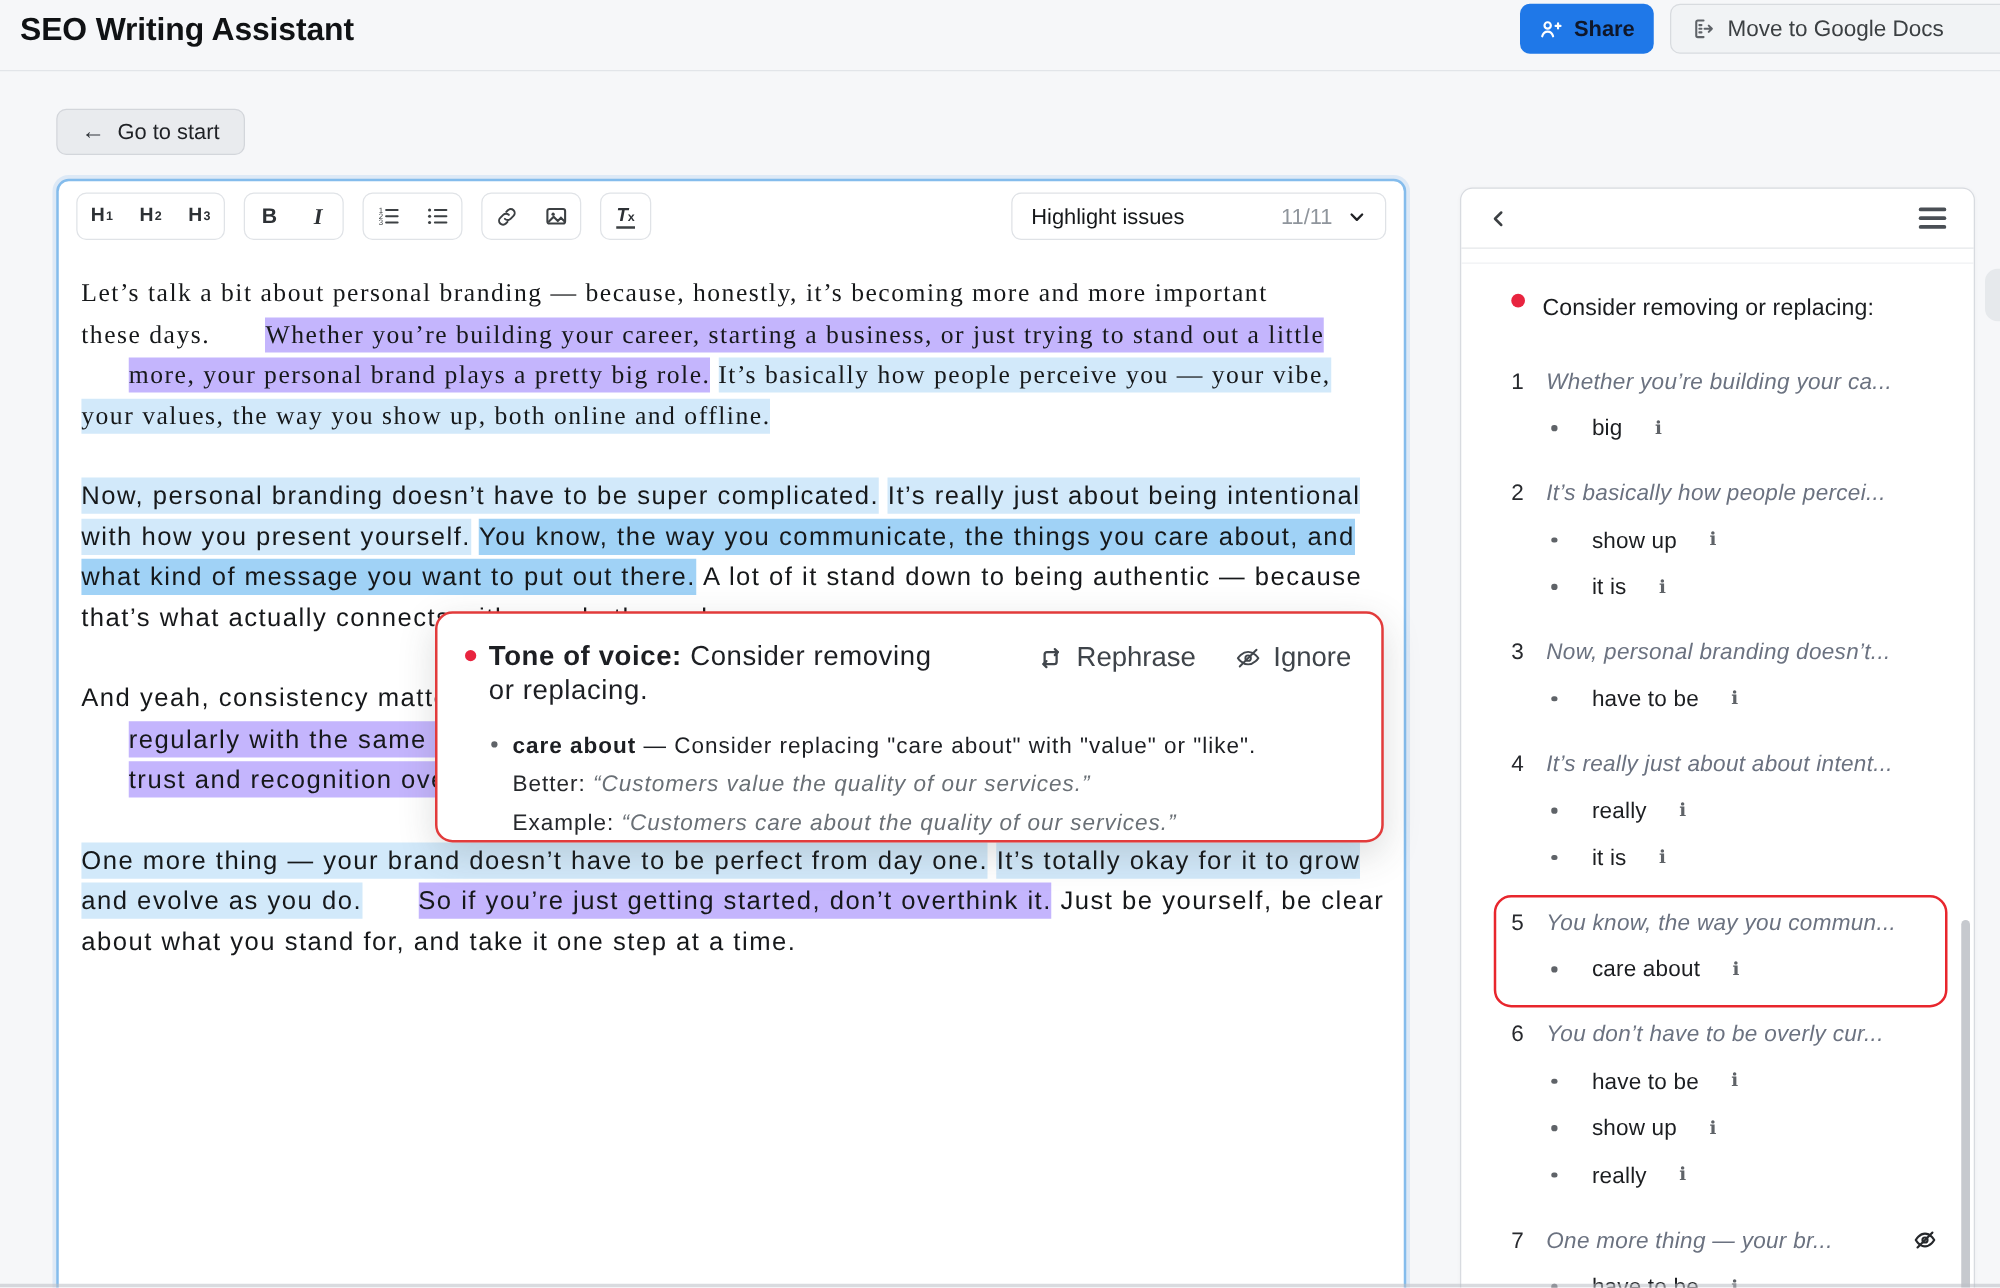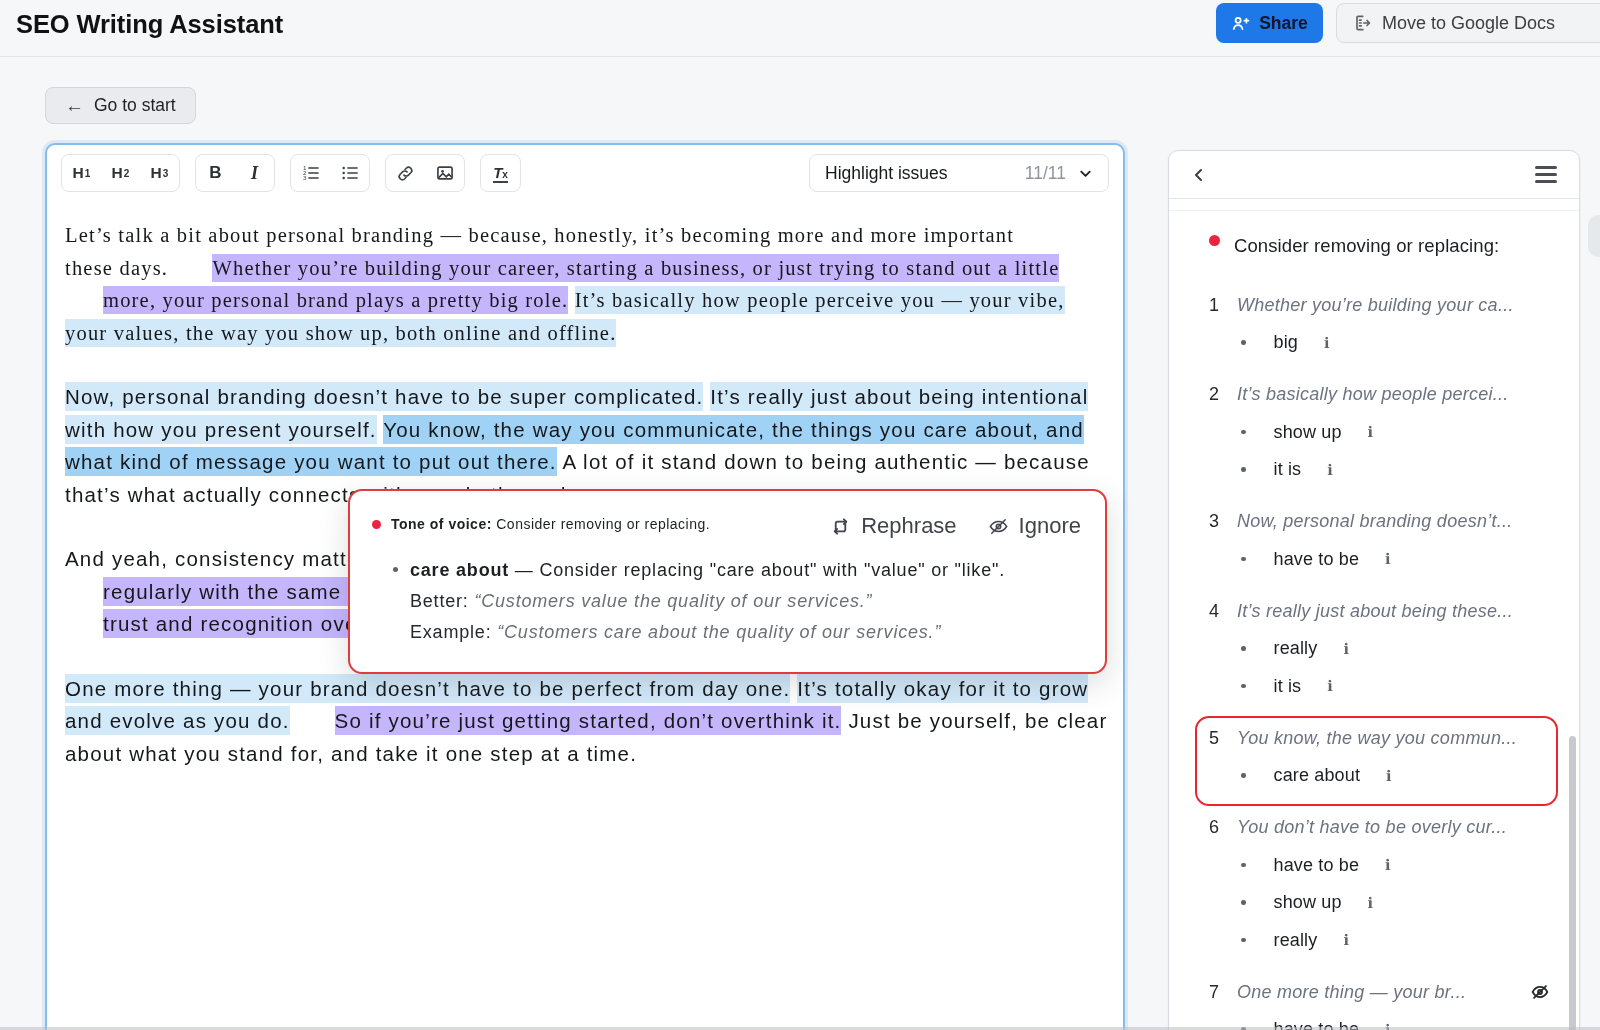--- a/index.html
+++ b/index.html
@@ -33,21 +33,21 @@
   .para:first-child{margin-top:20px;font-family:Liberation Serif, serif;}
   .ed-line{line-height:32.5px;font-size:20.5px;letter-spacing:1.2px;white-space:pre;color:#16181a;}
   .hl{padding:3px 0;}
   .hl-b{background:#d2e9fa;}
   .hl-a{background:#a0d2f6;}
   .hl-p{background:#c4b5fd;margin-left:38px;}
   
   .popup{position:absolute;left:348px;top:489px;width:759px;height:185px;background:#fff;border:2.5px solid #e23b3b;border-radius:14px;box-shadow:0 10px 30px rgba(60,64,67,.18);padding:20px 24px 0 22px;z-index:5;}
   .pp-row1{display:flex;}
   .pp-dot{width:9px;height:9px;border-radius:50%;background:#e8243f;margin-top:9px;margin-right:10px;flex:none;}
-  .pp-msg{width:360px;font-size:14px;letter-spacing:.5px;line-height:27px;color:#1d1f23;}
+  .pp-msg{width:360px;font-size:22px;letter-spacing:.5px;line-height:27px;color:#1d1f23;}
   .pp-msg b{font-weight:700;}
   .pp-actions{display:flex;gap:30px;margin-left:auto;margin-top:2px;}
   .pp-act{display:flex;align-items:center;gap:9px;font-size:22px;color:#3f444a;cursor:pointer;height:26px;}
   .pp-bullet{margin-top:18px;padding-left:21px;display:flex;align-items:baseline;font-size:18px;letter-spacing:.8px;line-height:27px;color:#1d1f23;}
   .pp-bdot{width:5px;height:5px;border-radius:50%;background:#5f6368;margin-right:12px;position:relative;top:-4px;flex:none;}
   .pp-ex{margin-top:4px;padding-left:38px;font-size:18px;letter-spacing:.8px;line-height:27px;color:#26282c;}
   .pp-ex i{color:#6a7076;}
   
   .sbar{position:absolute;left:1168px;top:150px;width:412px;height:900px;background:#fff;border:1.5px solid #d8dbe0;border-radius:10px;box-shadow:0 1px 3px rgba(60,64,67,.06);}
   .sb-hdr{height:48px;border-bottom:1px solid #e5e7ea;display:flex;align-items:center;padding:0 22px;}
@@ -288,21 +288,21 @@
         </div>
         <div class="sb-sub">
           <span class="sb-dot"></span>
           <span class="sb-term">have to be</span>
           <span class="sb-info">ℹ</span>
         </div>
       </div>
       <div class="sb-item">
         <div class="sb-head">
           <span class="sb-num">4</span>
-          <span class="sb-prev">It’s really just about being these...</span>
+          <span class="sb-prev">It’s really just about about intent...</span>
         </div>
         <div class="sb-sub">
           <span class="sb-dot"></span>
           <span class="sb-term">really</span>
           <span class="sb-info">ℹ</span>
         </div>
         <div class="sb-sub">
           <span class="sb-dot"></span>
           <span class="sb-term">it is</span>
           <span class="sb-info">ℹ</span>

